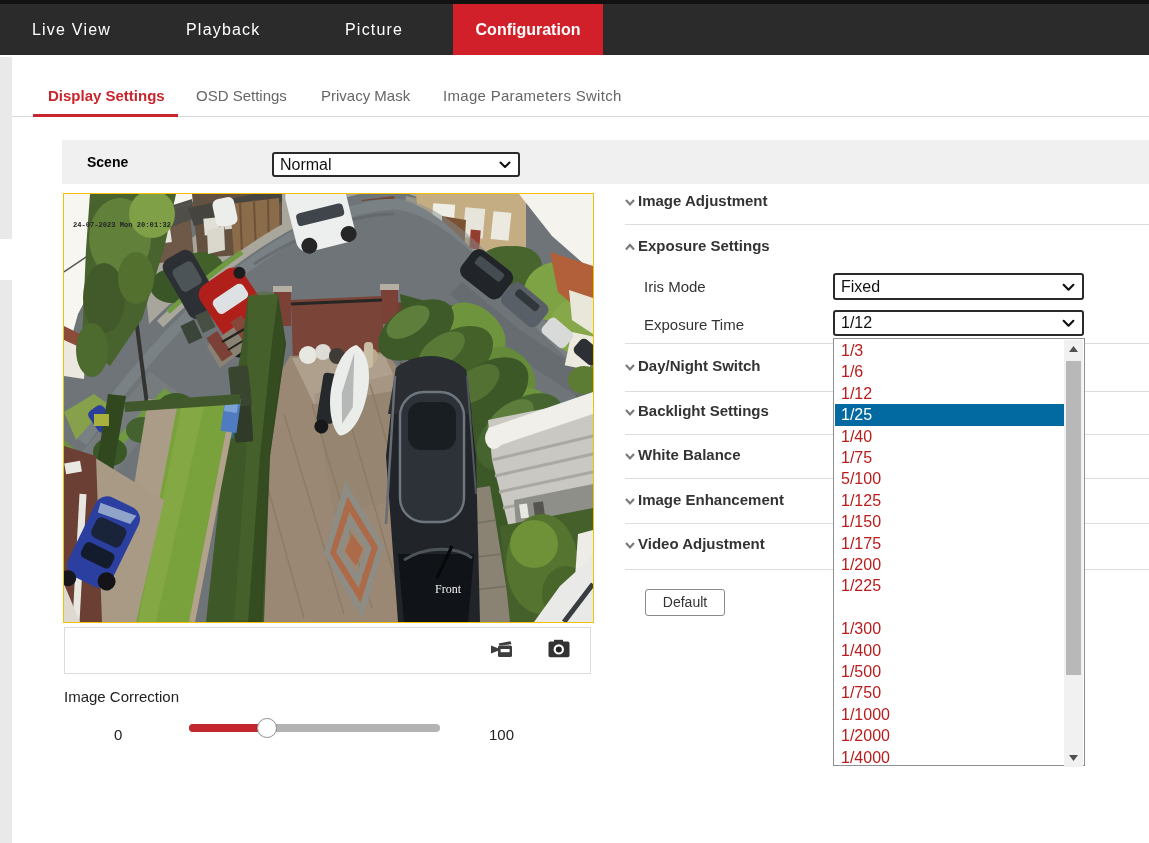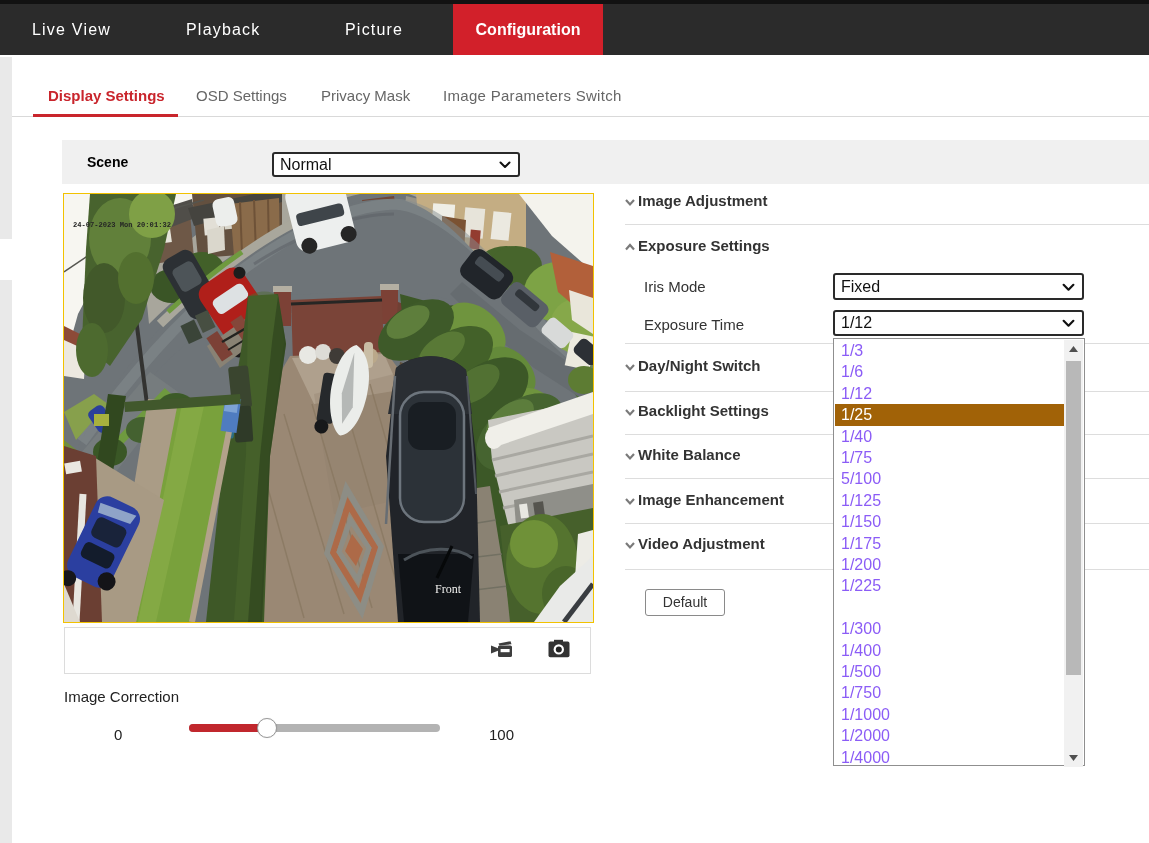--- a/index.html
+++ b/index.html
@@ -45,22 +45,22 @@
   
   .schead { position:absolute; left:638px; height:20px; line-height:20px; font-size:15px; font-weight:bold; color:#333; white-space:nowrap; }
   .rule { position:absolute; left:625px; width:524px; height:1px; background:#ddd; }
   .flabel { position:absolute; left:644px; height:20px; line-height:20px; font-size:15px; color:#333; white-space:nowrap; }
   .chevico { position:absolute; left:624px; width:12px; height:12px; }
 
   .defbtn { left:645px; top:589px; width:80px; height:27px; border:1px solid #8a8a8a; border-radius:3px; background:#fff; font-size:14px; color:#333; text-align:center; line-height:25px; }
 
   
   .dropdown { left:833px; top:338px; width:252px; height:428px; background:#fff; border:1px solid #8f8f8f; z-index:20; }
-  .dditem { position:absolute; left:1px; width:230px; height:22px; font-size:16px; color:#8b5cf6; padding-left:6px; line-height:21px; white-space:nowrap; }
-  .ddsel { background:#a16207; color:#fff; }
+  .dditem { position:absolute; left:1px; width:230px; height:22px; font-size:16px; color:#b91c1c; padding-left:6px; line-height:21px; white-space:nowrap; }
+  .ddsel { background:#0369a1; color:#fff; }
   .ddscroll { position:absolute; right:1px; top:1px; width:19px; height:427px; background:#f1f1f1; }
   .ddthumb { position:absolute; left:2px; top:21px; width:15px; height:314px; background:#b8b8b8; }
   .ddarrow { position:absolute; left:4px; }
 </style>
 </head>
 <body>
 <div class="abs navstrip"></div>
 <div class="abs nav">
   <span class="navitem" style="left:32px;">Live View</span>
   <span class="navitem" style="left:186px;">Playback</span>

